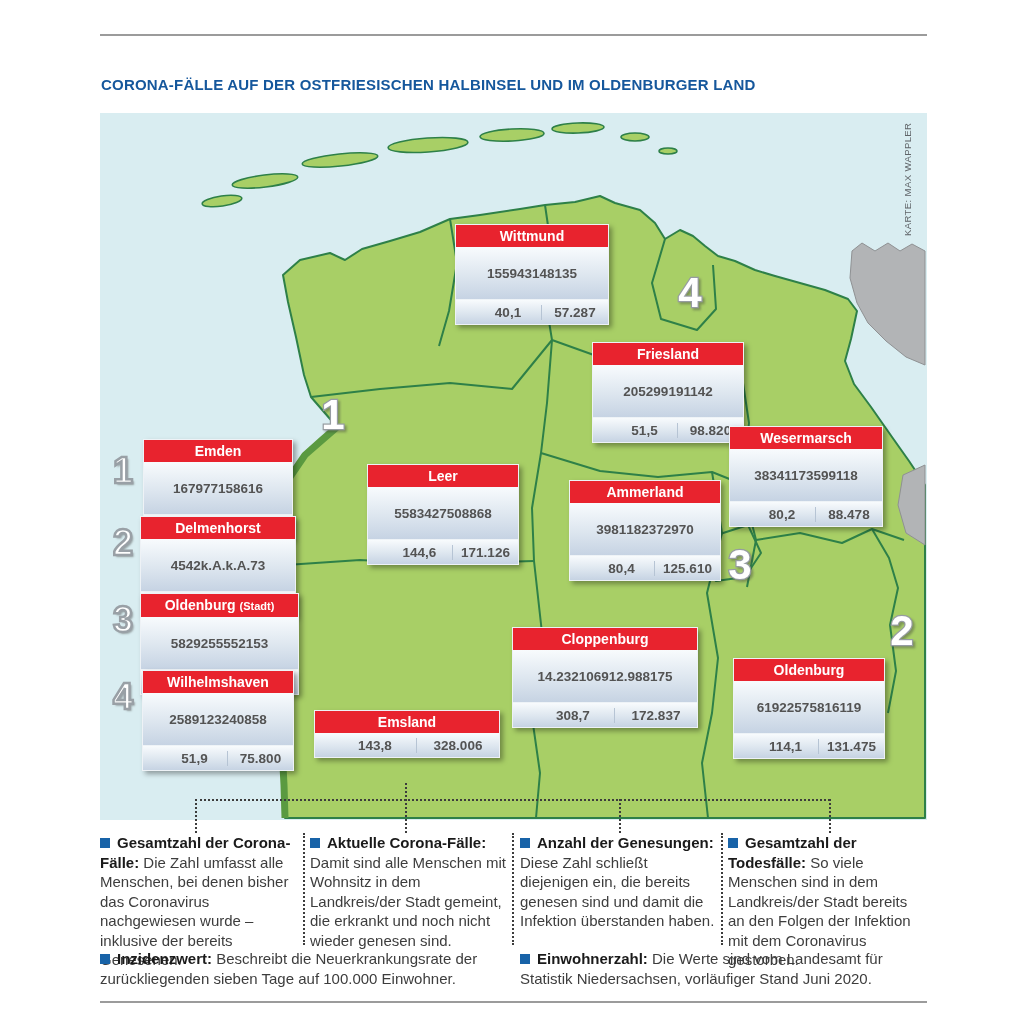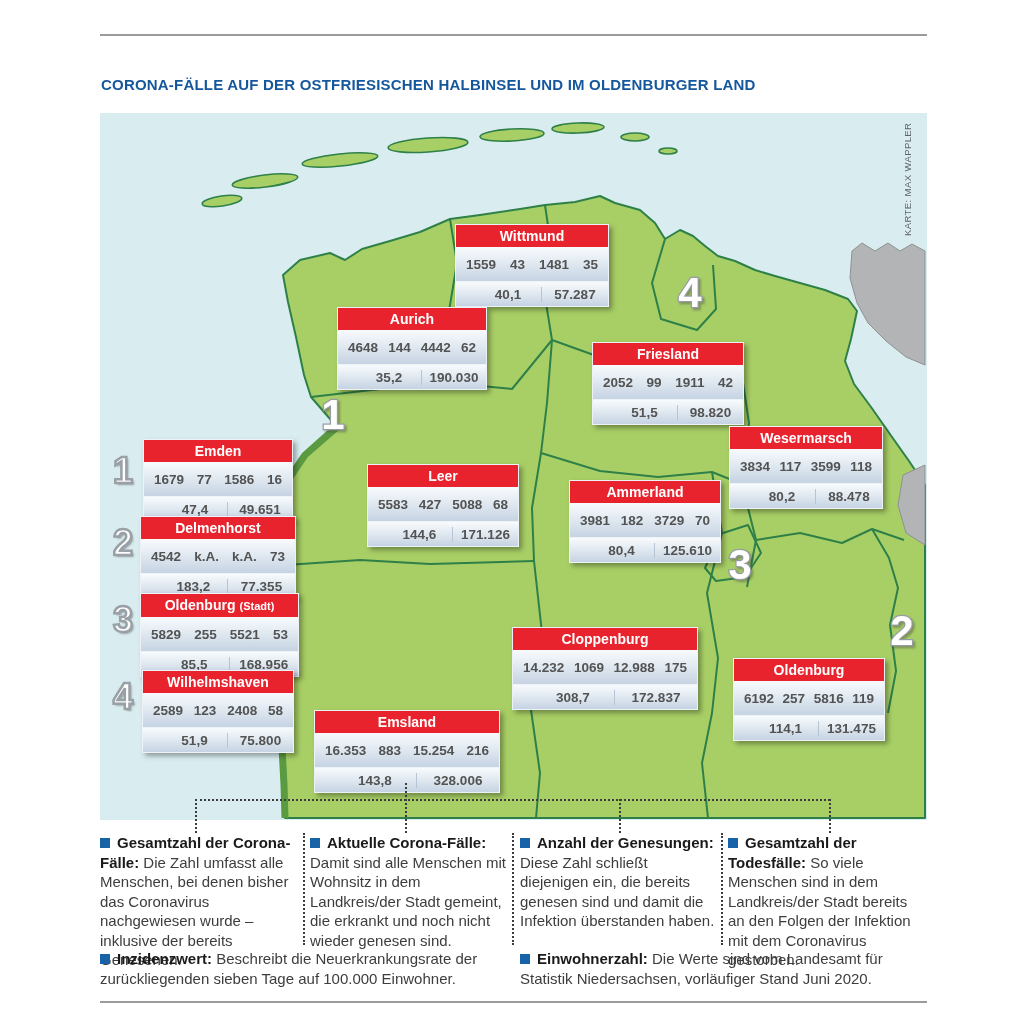--- a/index.html
+++ b/index.html
@@ -20,21 +20,21 @@
   .dbox-header{
     background:#e8232e;color:#fff;font-weight:bold;font-size:14px;text-align:center;
     padding:3px 2px 2px;line-height:17px;white-space:nowrap;
   }
   .suffix{font-size:11px;margin-left:4px;font-weight:bold}
   .dbox-row{
     display:flex;align-items:center;height:24px;font-size:13.5px;font-weight:bold;color:#535353;
     background:linear-gradient(180deg,#f8fbfd 0%,#dde6ef 55%,#c6d3e3 100%);
     padding-left:19px;
   }
-  .r1{justify-content:space-between;padding:5px 10px;border-bottom:1px solid #eef3f7}
+  .r1{justify-content:center;padding:14px 10px;border-bottom:1px solid #eef3f7}
   .r2 .half{width:50%;text-align:center}
   .r2 .half:last-child{border-left:1px solid #b6c4d4}
 
   
   .map-num{
     position:absolute;font-size:36px;font-weight:bold;color:#ffffff;width:34px;text-align:center;
     -webkit-text-stroke:2.5px #99a0a6;text-shadow:2px 2px 2px rgba(70,70,70,.45);
   }
   .svg-num{
     font-family:"Liberation Sans",sans-serif;font-size:42px;font-weight:bold;fill:#ffffff;
@@ -121,33 +121,20 @@
         <span>43</span>
         <span>1481</span>
         <span>35</span>
     </div>
     <div class="dbox-row r2">
       <span class="half">40,1</span>
         <span class="half">57.287</span>
     </div>
   </div>
 
-  <div class="dbox" style="left:237px;top:194px;width:148px">
-    <div class="dbox-header"><span>Aurich</span></div>
-    <div class="dbox-row r1">
-      <span>4648</span>
-        <span>144</span>
-        <span>4442</span>
-        <span>62</span>
-    </div>
-    <div class="dbox-row r2">
-      <span class="half">35,2</span>
-        <span class="half">190.030</span>
-    </div>
-  </div>
 
   <div class="dbox" style="left:492px;top:229px;width:150px">
     <div class="dbox-header"><span>Friesland</span></div>
     <div class="dbox-row r1">
       <span>2052</span>
         <span>99</span>
         <span>1911</span>
         <span>42</span>
     </div>
     <div class="dbox-row r2">
@@ -277,26 +264,20 @@
         <span>119</span>
     </div>
     <div class="dbox-row r2">
       <span class="half">114,1</span>
         <span class="half">131.475</span>
     </div>
   </div>
 
   <div class="dbox" style="left:214px;top:597px;width:184px">
     <div class="dbox-header"><span>Emsland</span></div>
-    <div class="dbox-row r1">
-      <span>16.353</span>
-        <span>883</span>
-        <span>15.254</span>
-        <span>216</span>
-    </div>
     <div class="dbox-row r2">
       <span class="half">143,8</span>
         <span class="half">328.006</span>
     </div>
   </div>
 </div>
 
 <div id="credit">KARTE: MAX WAPPLER</div>
 
 <div class="dot-h" style="left:195px;top:799px;width:635px"></div>

